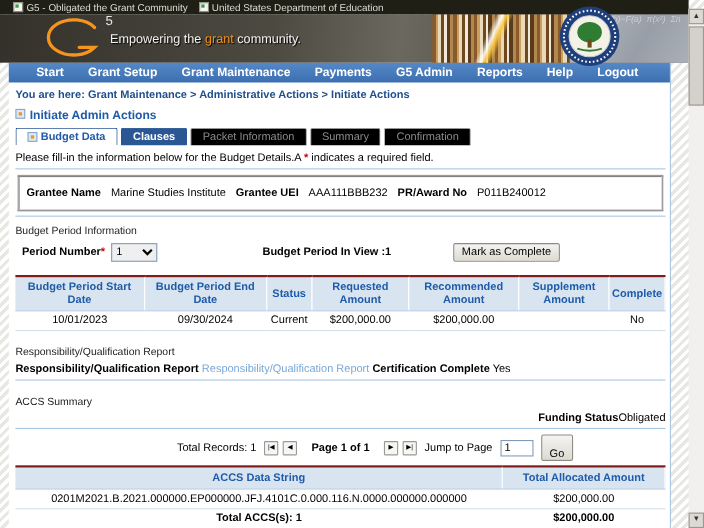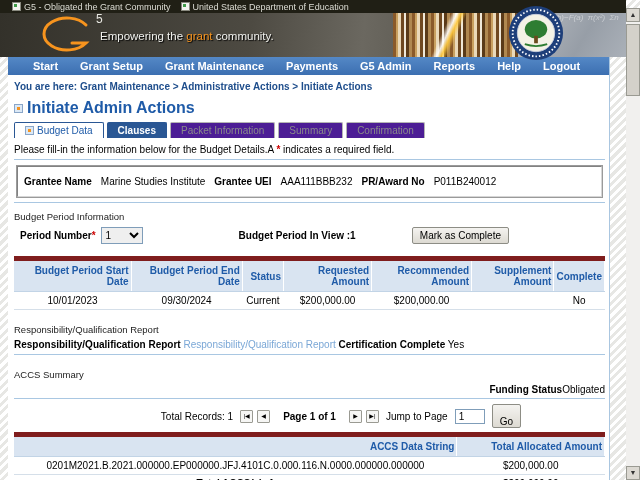--- a/index.html
+++ b/index.html
@@ -31,47 +31,47 @@
     background:linear-gradient(120deg,#b9bdc3,#979ea7 60%,#aab0b8); color:rgba(255,255,255,.45); font-size:8px; overflow:hidden; font-style:italic;}
   .seal { position:absolute; left:508px; top:5px; z-index:4; }
   
   .frame { position:absolute; left:8px; top:57px; width:602px; height:423px; background:#fff; border-right:1px solid #aac6e0;}
   .navbar { height:18px; background:linear-gradient(#5488c6,#3c6fb1); display:flex; align-items:center; padding-left:14px; }
   .navbar a { color:#fff; font-weight:bold; font-size:11px; text-decoration:none; padding:0 11px; white-space:nowrap; }
   .page-body { padding:0 4px 0 6px; }
   
   .breadcrumb { margin-top:6px; font-size:10px; font-weight:bold; color:#1f4e8c; }
   .breadcrumb a { color:#1f4e8c; text-decoration:none; }
-  .page-title { margin-top:7px; display:flex; align-items:center; gap:4px; font-size:16px; font-weight:bold; color:#1f5ba8; }
+  .page-title { margin-top:7px; display:flex; align-items:flex-start; gap:4px; font-size:11px; font-weight:bold; color:#1f5ba8; }
   .sq-icon { width:9px; height:9px; border:1px solid #8aa6c8; background:#dce9f6; display:inline-block; position:relative;}
   .sq-icon::after{content:""; position:absolute; left:2px; top:2px; width:3px; height:3px; background:#f7941e;}
   .tabs { margin-top:4px; display:flex; gap:3px; align-items:flex-end; height:17px; }
-  .tab { font-size:10px; padding:2px 10px 2px; border:1px solid #b5b5b5; border-bottom:none; background:#4c1d95; color:#8a8a8a; border-radius:2px 2px 0 0; display:flex; align-items:center; gap:3px; cursor:default;}
-  .tab.active { background:#fff; border-color:#2a5794; color:#1f5ba8; font-weight:normal; }
+  .tab { font-size:10px; padding:2px 10px 2px; border:1px solid #b5b5b5; border-bottom:none; background:#000000; color:#8a8a8a; border-radius:2px 2px 0 0; display:flex; align-items:center; gap:3px; cursor:default;}
+  .tab.active { background:#fff; border-color:#2a5794; color:#1f5ba8; font-weight:bold; }
   .tab.selected { background:#2a5794; border-color:#2a5794; color:#fff; font-weight:bold; }
   .instruction { margin-top:6px; font-size:10px; }
   .req { color:#cc0000; font-weight:bold; }
   hr.blue { border:none; border-top:1px solid #a9c7e2; margin:4px 0 0; }
   
   .grantee-box { margin:5px 2px 0; border:2px ridge #d6d6d6; outline:1px solid #9a9a9a; outline-offset:-1px;
     padding:9px 6px; display:flex; align-items:center; gap:9px; font-size:10px; white-space:nowrap;}
   .lbl { font-weight:bold; }
   
   .section-lbl { margin-top:8px; font-size:9.5px; color:#222; }
   .bp-row { margin-top:5px; display:flex; align-items:center; font-size:10px; }
   .bp-row .lbl { margin-left:6px; }
   select.period { margin-left:5px; width:42px; height:17px; font-size:10px; border:1px solid #7f9db9; }
   .inview { font-weight:bold; margin-left:96px; }
   .btn { font-family:"Liberation Sans",sans-serif; font-size:10px; background:linear-gradient(#f4f3f0,#dddad2);
     border:1px solid #8d8d85; border-radius:2px; padding:1px 7px; height:17px; cursor:pointer;}
   .btn.mark { margin-left:auto; margin-right:96px; }
   
   table.data { width:100%; border-collapse:collapse; font-size:10px; margin-top:12px; }
   table.data th { background:#d9e4f1; color:#1f5ba8; font-weight:bold; padding:4px 2px; border-right:1px solid #fff;
-    border-top:5px solid #7f1d1d; border-bottom:1px solid #c2d4e6; text-align:right; }
+    border-top:2px solid #7f1d1d; border-bottom:1px solid #c2d4e6; text-align:center; }
   table.data td { text-align:center; padding:3px 2px; border-bottom:1px solid #d5dfe9; }
   table.data tr.total td { font-weight:bold; border-bottom:1px solid #c0c0c0; border-top:1px solid #c0c0c0; }
   
   .rq-row { margin-top:4px; font-size:10px; }
   .rq-row a { color:#7aa7d6; text-decoration:none; }
   .funding-row { margin-top:4px; font-size:10px; border-bottom:1px solid #a9c7e2; padding-bottom:3px;text-align:right; }
   
   .pager { margin-top:5px; display:flex; align-items:center; justify-content:flex-end; gap:7px; padding-right:84px; font-size:10px; }
   .pg-btn { width:13px; height:13px; font-size:6px; line-height:10px; text-align:center; background:#f6f6f4;
     border:1px solid #9a9a92; border-radius:1px; padding:0; cursor:pointer; }

